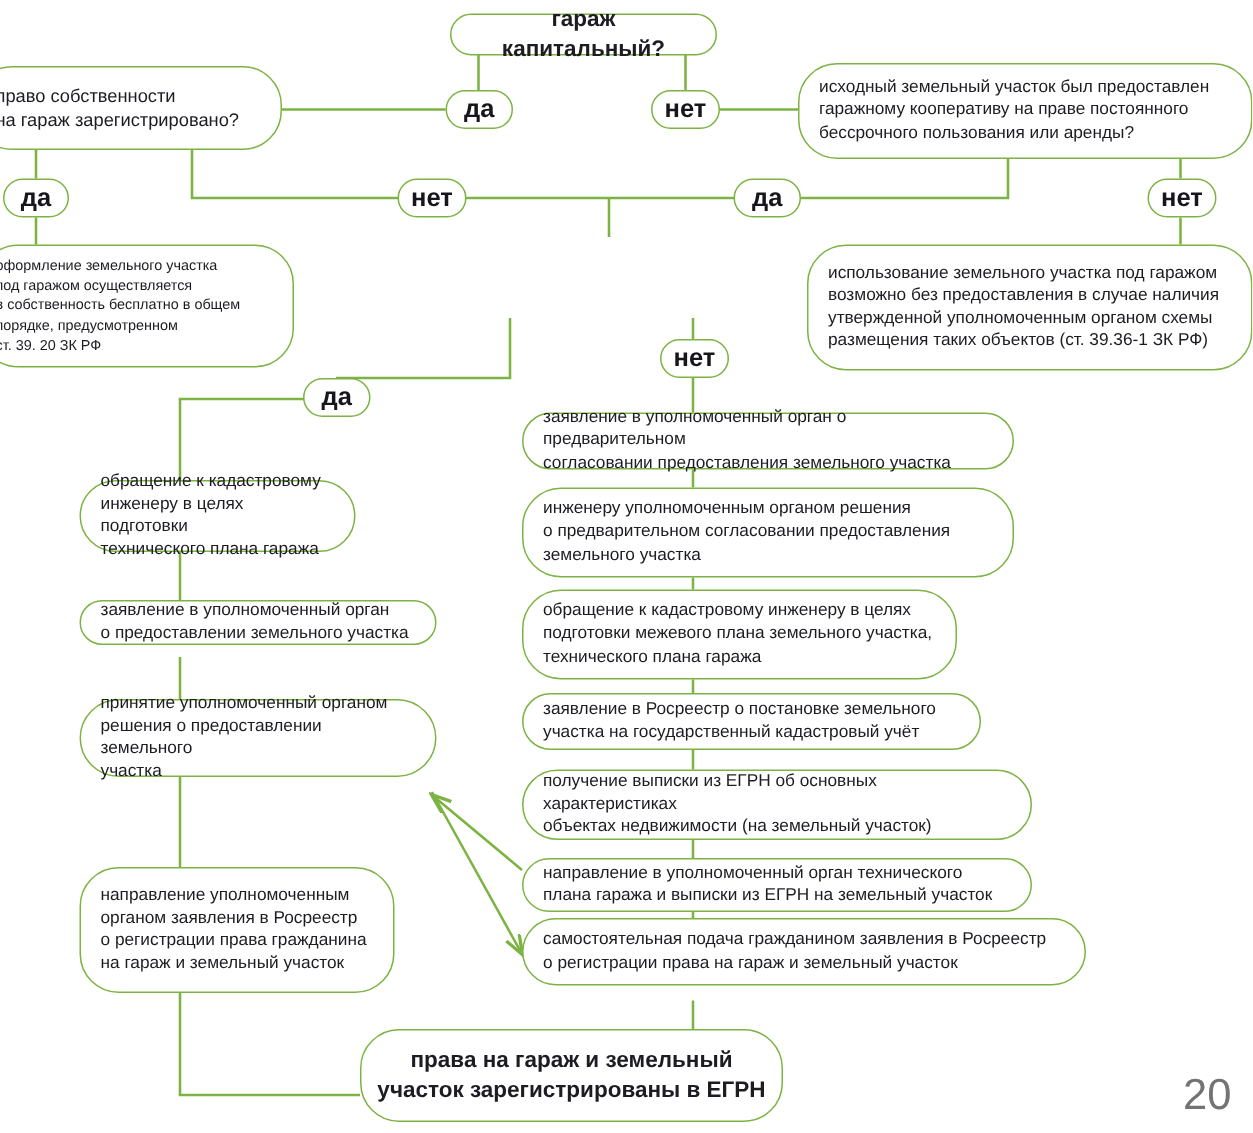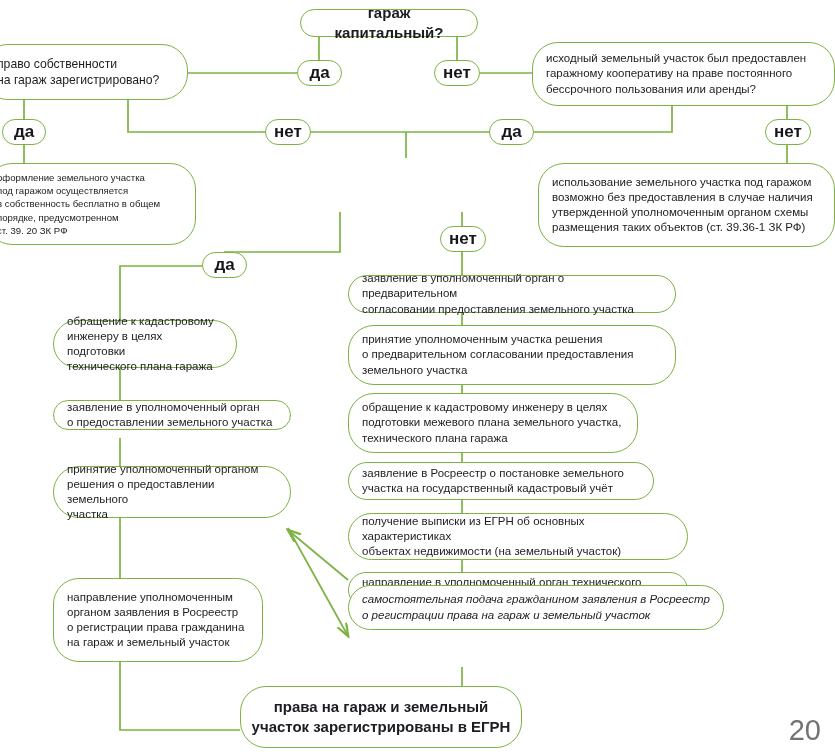--- a/index.html
+++ b/index.html
@@ -239,21 +239,21 @@
 решения о предоставлении земельного
 участка</span>
   </div>
 
   <div class="node proc" style="left:348px; top:275px; width:328px; height:38px;">
     <span class="txt">заявление в уполномоченный орган о предварительном
 согласовании предоставления земельного участка</span>
   </div>
 
   <div class="node proc" style="left:348px; top:325px; width:328px; height:60px;">
-    <span class="txt">принятие уполномоченным участка решения
+    <span class="txt">инженеру уполномоченным органом решения
 о предварительном согласовании предоставления
 земельного участка</span>
   </div>
 
   <div class="node proc" style="left:348px; top:393px; width:290px; height:60px;">
     <span class="txt">обращение к кадастровому инженеру в целях
 подготовки межевого плана земельного участка,
 технического плана гаража</span>
   </div>
 
@@ -265,21 +265,21 @@
   <div class="node proc" style="left:348px; top:513px; width:340px; height:47px;">
     <span class="txt">получение выписки из ЕГРН об основных характеристиках
 объектах недвижимости (на земельный участок)</span>
   </div>
 
   <div class="node proc" style="left:348px; top:572px; width:340px; height:36px;">
     <span class="txt">направление в уполномоченный орган технического
 плана гаража и выписки из ЕГРН на земельный участок</span>
   </div>
 
-  <div class="node proc" style="left:348px; top:585px; width:376px; height:45px;font-style:italic;">
+  <div class="node proc" style="left:348px; top:612px; width:376px; height:45px;">
     <span class="txt">самостоятельная подача гражданином заявления в Росреестр
 о регистрации права на гараж и земельный участок</span>
   </div>
 
   <div class="node bold-node" style="left:240px; top:686px; width:282px; height:62px;">
     <span class="txt">права на гараж и земельный
 участок зарегистрированы в ЕГРН</span>
   </div>
 
   <div id="page-number">20</div>

